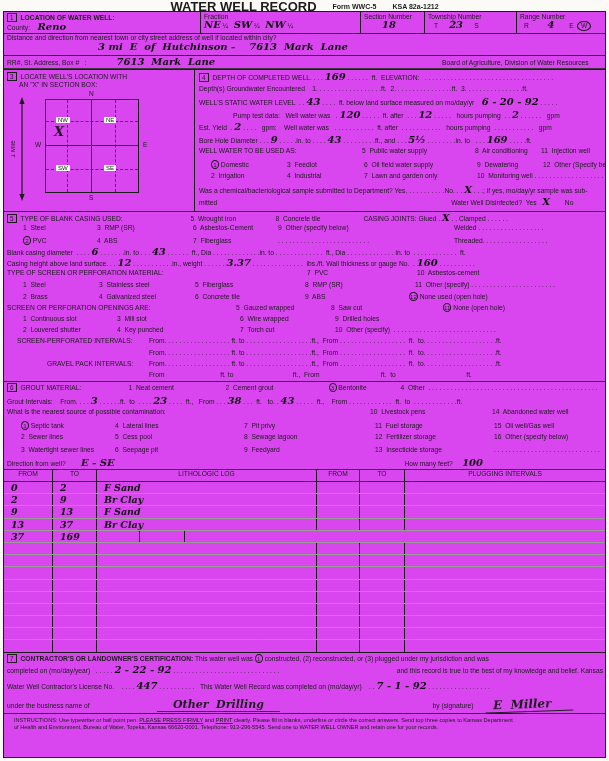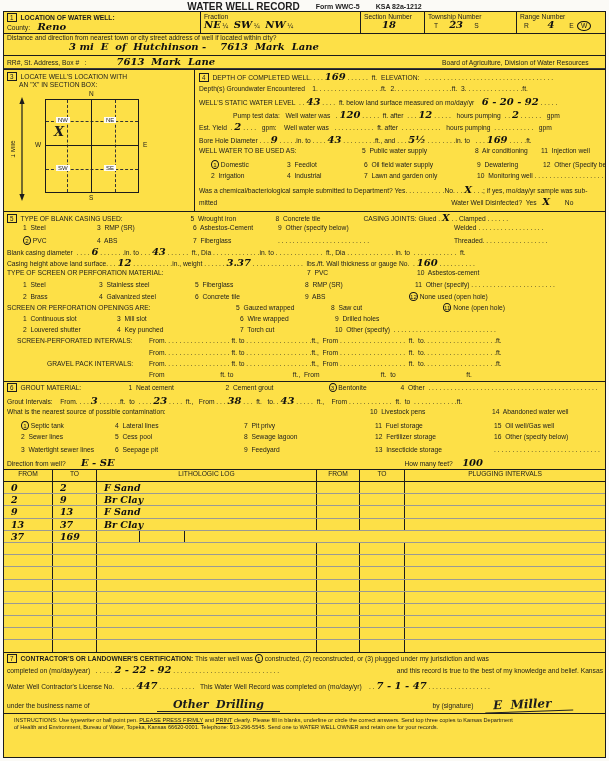--- a/index.html
+++ b/index.html
@@ -1,23 +1,23 @@
 <!DOCTYPE html>
 <html><head>
 <meta charset="utf-8">
 <style>
   * { box-sizing: border-box; }
   body { margin:0; background:#d8d8d8; }
   .page { width:609px; height:761px; background:#fbfaf6; padding:2px 3px 0 3px;
           font-family:"Liberation Sans", sans-serif; font-size:6.7px; color:#1c1c1c;
           overflow:hidden; position:relative; }
   .topline { display:flex; justify-content:center; gap:16px; height:9px; align-items:center; }
-  .topline .t1 { font-weight:bold; font-size:10px; }
+  .topline .t1 { font-weight:bold; font-size:13px; }
   .topline .t2 { font-size:7px; font-weight:bold; }
-  .form { border:1.6px solid #1c1c1c; height:747px; background:#fde047; overflow:hidden; }
+  .form { border:1.6px solid #1c1c1c; height:747px; background:#d946ef; overflow:hidden; }
 
   .line { display:flex; align-items:baseline; white-space:pre; overflow:visible; }
   .tk-p { font-size:6.7px; }
   .tk-b { font-size:6.7px; font-weight:bold; }
   .tk-i { font-size:5.6px; }
   .tk-iu { font-size:5.6px; text-decoration:underline; }
   .tk-h, .tk-x { font-family:"DejaVu Serif", serif; font-style:italic; font-weight:bold;
           font-size:10px; color:#101010; line-height:10px; }
   .tk-hu { font-family:"DejaVu Serif", serif; font-style:italic; font-weight:bold; font-size:11px;
           border-bottom:1px solid #222; padding:0 16px; }
@@ -123,21 +123,21 @@
         <div class="s1c c4">
           <div class="line lblc"><span class="tk-p">Township Number</span></div>
           <div class="line"><span class="tk-p" style="margin-left: 6px;">T      </span><span class="tk-h">23</span><span class="tk-p">      S</span></div>
         </div>
         <div class="s1c c5">
           <div class="line lblc"><span class="tk-p">Range Number</span></div>
           <div class="line"><span class="tk-p" style="margin-left: 4px;">R          </span><span class="tk-h">4</span><span class="tk-p">        E  </span><span class="tk-cw">W</span></div>
         </div>
       </div>
       <div class="line s1q"><span class="tk-p">Distance and direction from nearest town or city street address of well if located within city?</span></div>
-      <div class="line s1a"><span class="tk-h" style="margin-left: 65px;">3 mi  E  of  Hutchinson -    7613  Mark  Lane</span></div>
+      <div class="line s1a"><span class="tk-h" style="margin-left: 94px;">3 mi  E  of  Hutchinson -    7613  Mark  Lane</span></div>
     </div>
 
     <div class="s2" style="border-top:1.2px solid #1c1c1c;">
       <div class="line s2row"><span class="tk-p">RR#, St. Address, Box #   :</span><span class="tk-h" style="margin-left: 30px;">7613  Mark  Lane</span><span class="tk-p" style="flex: 1 1 0%;"></span><span class="tk-p" style="min-width: 160px; display: inline-block;">Board of Agriculture, Division of Water Resources</span></div>
     </div>
 
     <div class="s34">
       <div class="sec3col">
         <div class="line"><span class="tk-num">3</span><span class="tk-p">LOCATE WELL'S LOCATION WITH</span></div>
         <div class="line"><span class="tk-p" style="margin-left: 12px;">AN "X" IN SECTION BOX:</span></div>
@@ -330,21 +330,21 @@
             <div class="tcell tc4"></div>
             <div class="tcell tc5"></div>
             <div class="tcell tc6"></div>
           </div>
         </div>
     </div>
 
     <div class="s7">
       <div class="line"><span class="tk-num">7</span><span class="tk-b">CONTRACTOR'S OR LANDOWNER'S CERTIFICATION:</span><span class="tk-p"> This water well was </span><span class="tk-c"><span class="circ">1</span> constructed,</span><span class="tk-p"> (2) reconstructed, or (3) plugged under my jurisdiction and was</span></div>
       <div class="line"><span class="tk-p">completed on (mo/day/year)   . . . . . </span><span class="tk-h">2 - 22 - 92</span><span class="tk-p"> . . . . . . . . . . . . . . . . . . . . . . . . . . . . .</span><span class="tk-p" style="flex: 1 1 0%;"></span><span class="tk-p">and this record is true to the best of my knowledge and belief. Kansas</span></div>
-      <div class="line"><span class="tk-p">Water Well Contractor's License No.    . . . . </span><span class="tk-h">447</span><span class="tk-p"> . . . . . . . . . .   This Water Well Record was completed on (mo/day/yr)    . . </span><span class="tk-h">7 - 1 - 47</span><span class="tk-p"> . . . . . . . . . . . . . . . . .</span></div>
+      <div class="line"><span class="tk-p">Water Well Contractor's License No.    . . . . </span><span class="tk-h">447</span><span class="tk-p"> . . . . . . . . . .   This Water Well Record was completed on (mo/day/yr)    . . </span><span class="tk-h">7 - 1 - 92</span><span class="tk-p"> . . . . . . . . . . . . . . . . .</span></div>
       <div class="line"><span class="tk-p" style="min-width: 150px; display: inline-block;">under the business name of</span><span class="tk-hu">Other  Drilling</span><span class="tk-p" style="flex: 1 1 0%;"></span><span class="tk-p">by (signature)      </span><span class="tk-sig">E  Miller</span><span class="tk-p" style="min-width: 30px; display: inline-block;"></span></div>
     </div>
 
     <div class="instr">
       <div class="line"><span class="tk-i">INSTRUCTIONS: Use typewriter or ball point pen. </span><span class="tk-iu">PLEASE PRESS FIRMLY</span><span class="tk-i"> and </span><span class="tk-iu">PRINT</span><span class="tk-i"> clearly. Please fill in blanks, underline or circle the correct answers. Send top three copies to Kansas Department</span></div>
       <div class="line"><span class="tk-i">of Health and Environment, Bureau of Water, Topeka, Kansas 66620-0001. Telephone: 913-296-5545. Send one to WATER WELL OWNER and retain one for your records.</span></div>
     </div>
 
   </div>
 </div>

